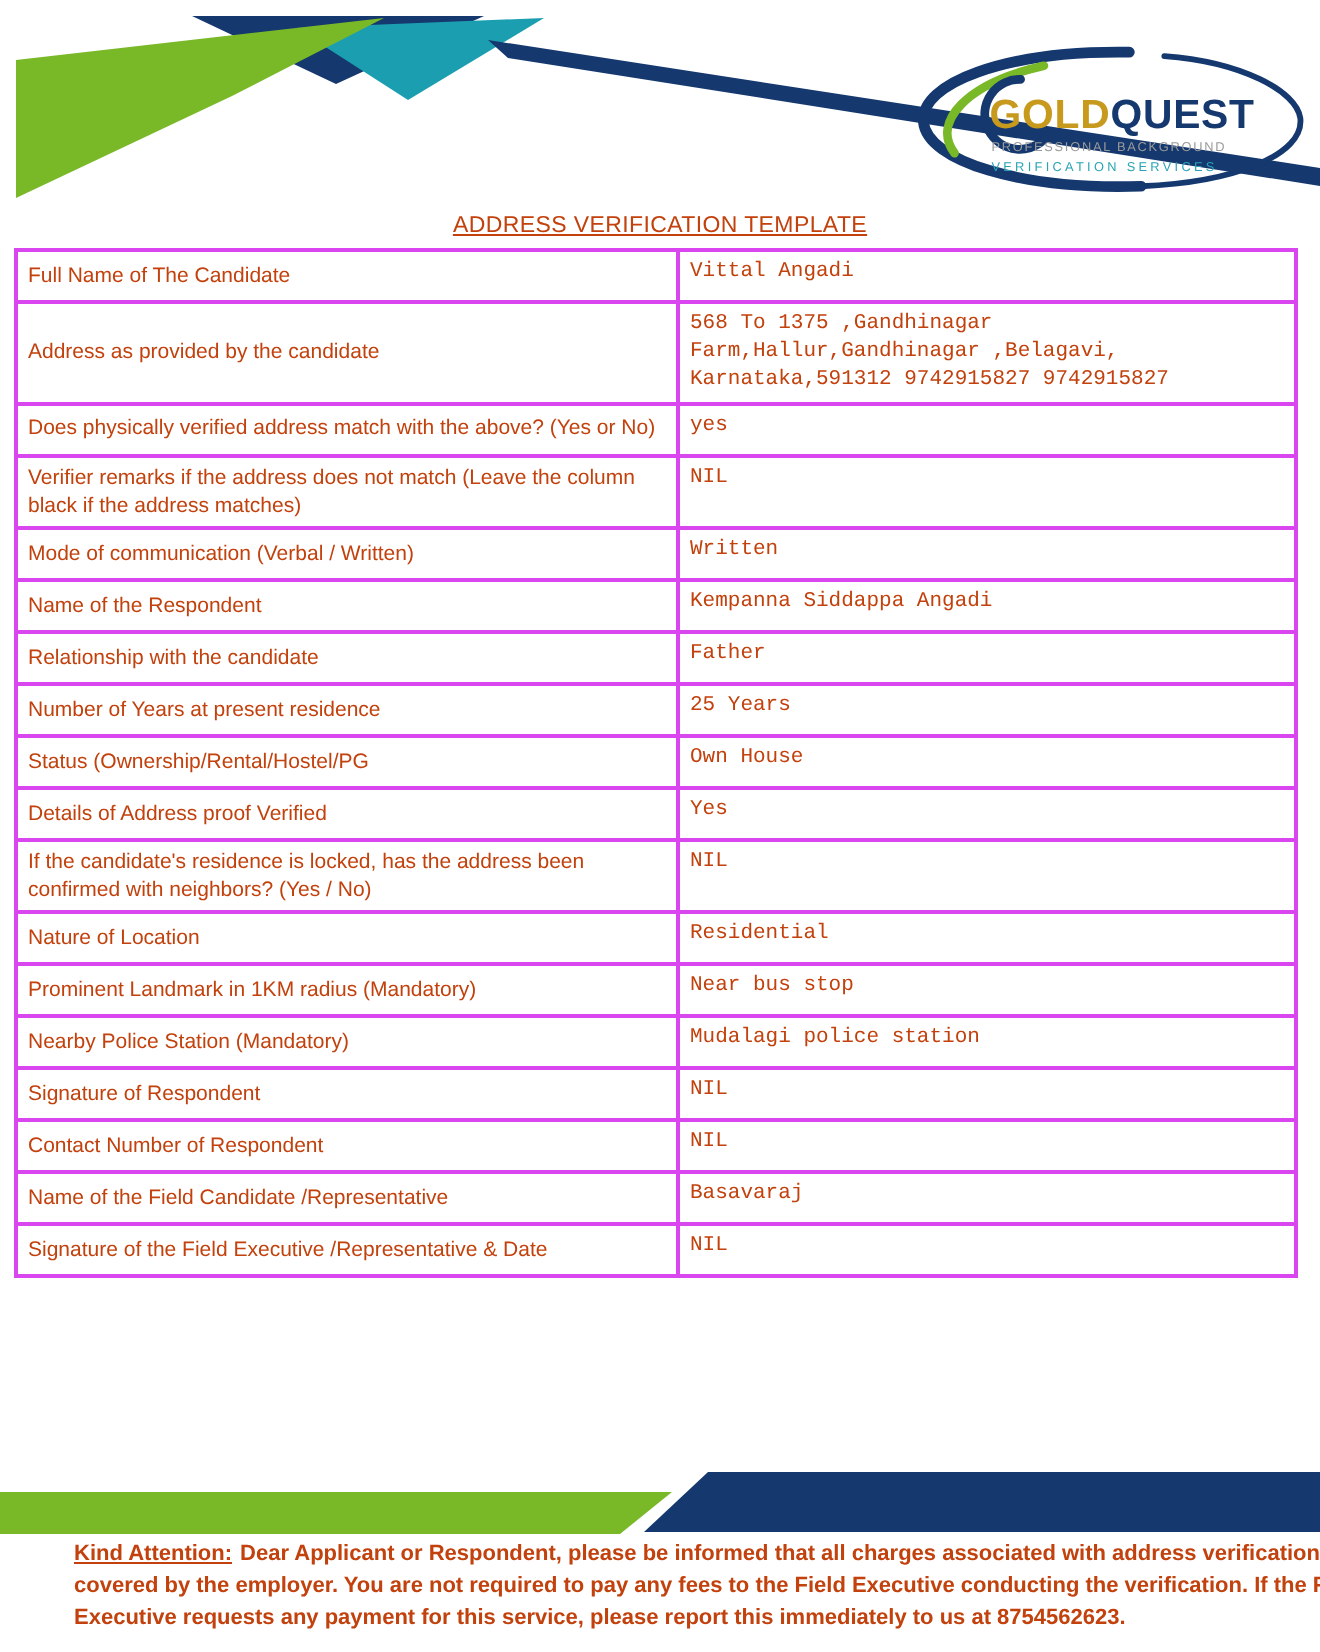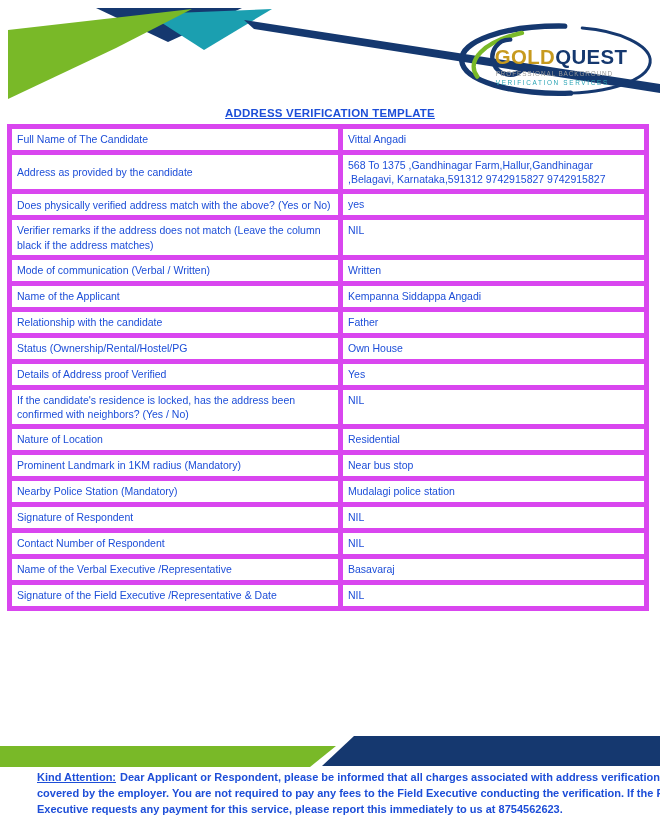--- a/index.html
+++ b/index.html
@@ -3,50 +3,50 @@
 <meta charset="utf-8">
 <style>
   * { box-sizing: border-box; margin: 0; padding: 0; }
   html, body { background: #ffffff; }
   .page {
     position: relative;
     width: 660px;
     height: 826px;
     background: #ffffff;
     font-family: "Liberation Sans", sans-serif;
-    color: #1d4ed8;
+    color: #c2410c;
     overflow: hidden;
   }
   .top-decor { position: absolute; top: 0; left: 0; }
   .bottom-decor { position: absolute; top: 736px; left: 0; }
   .logo { position: absolute; top: 18px; right: 4px; width: 204px; height: 90px; }
   .logo-word { font-family: "Liberation Sans", sans-serif; font-size: 21px; font-weight: bold; letter-spacing: 0.4px; }
   .logo-word .gold { fill: #c79a1e; }
   .logo-word .navy { fill: #15386f; }
   .logo-tag1 { font-family: "Liberation Sans", sans-serif; font-size: 6.6px; fill: #9a9a9a; letter-spacing: 0.9px; }
   .logo-tag2 { font-family: "Liberation Sans", sans-serif; font-size: 6.6px; fill: #2aa4b5; letter-spacing: 1.7px; }
   .orbit-thick { fill: none; stroke: #15386f; stroke-width: 5.5; stroke-linecap: round; }
   .orbit-thin  { fill: none; stroke: #15386f; stroke-width: 3;   stroke-linecap: round; }
   .orbit-green { fill: none; stroke: #79b928; stroke-width: 4.5; stroke-linecap: round; }
   .g-swirl     { fill: none; stroke: #15386f; stroke-width: 4.5; stroke-linecap: round; }
 
   .doc-title {
     position: absolute; top: 107px; left: 0; width: 100%;
-    text-align: center; font-size: 11.5px; font-weight: bold;
+    text-align: center; font-size: 11.5px; font-weight: normal;
     text-decoration: underline; letter-spacing: 0.2px;
   }
 
   .vtable {
     position: absolute; top: 124px; left: 7px;
     width: 642px; border-collapse: collapse;
     table-layout: fixed; font-size: 10.5px; line-height: 1.35;
   }
-  .vtable td { border: 5px solid #d946ef; padding: 3px 5px; }
+  .vtable td { border: 2px solid #d946ef; padding: 3px 5px; }
   .vtable td.label-cell { vertical-align: middle; height: 26px; }
-  .vtable td.value-cell { vertical-align: top; }
+  .vtable td.value-cell { vertical-align: top; font-family: Liberation Mono, monospace; }
 
   .footer-note {
     position: absolute; top: 770px; left: 7px; width: 646px;
     font-size: 11px; font-weight: bold; line-height: 1.45;
     text-align: left;
     margin-left: 30px;
   }
   .attention { text-decoration: underline; margin-right: 4px; }
 </style>
 </head>
@@ -101,29 +101,33 @@
       <td class="label-cell">Verifier remarks if the address does not match (Leave the column black if the address matches)</td>
       <td class="value-cell">NIL</td>
     </tr>
 
     <tr>
       <td class="label-cell">Mode of communication (Verbal / Written)</td>
       <td class="value-cell">Written</td>
     </tr>
 
     <tr>
-      <td class="label-cell">Name of the Applicant</td>
+      <td class="label-cell">Name of the Respondent</td>
       <td class="value-cell">Kempanna Siddappa Angadi</td>
     </tr>
 
     <tr>
       <td class="label-cell">Relationship with the candidate</td>
       <td class="value-cell">Father</td>
     </tr>
 
+    <tr>
+      <td class="label-cell">Number of Years at present residence</td>
+      <td class="value-cell">25 Years</td>
+    </tr>
 
     <tr>
       <td class="label-cell">Status (Ownership/Rental/Hostel/PG</td>
       <td class="value-cell">Own House</td>
     </tr>
 
     <tr>
       <td class="label-cell">Details of Address proof Verified</td>
       <td class="value-cell">Yes</td>
     </tr>
@@ -153,21 +157,21 @@
       <td class="label-cell">Signature of Respondent</td>
       <td class="value-cell">NIL</td>
     </tr>
 
     <tr>
       <td class="label-cell">Contact Number of Respondent</td>
       <td class="value-cell">NIL</td>
     </tr>
 
     <tr>
-      <td class="label-cell">Name of the Verbal Executive /Representative</td>
+      <td class="label-cell">Name of the Field Candidate /Representative</td>
       <td class="value-cell">Basavaraj</td>
     </tr>
 
     <tr>
       <td class="label-cell">Signature of the Field Executive /Representative &amp; Date</td>
       <td class="value-cell">NIL</td>
     </tr>
   </tbody>
   </table>
 

